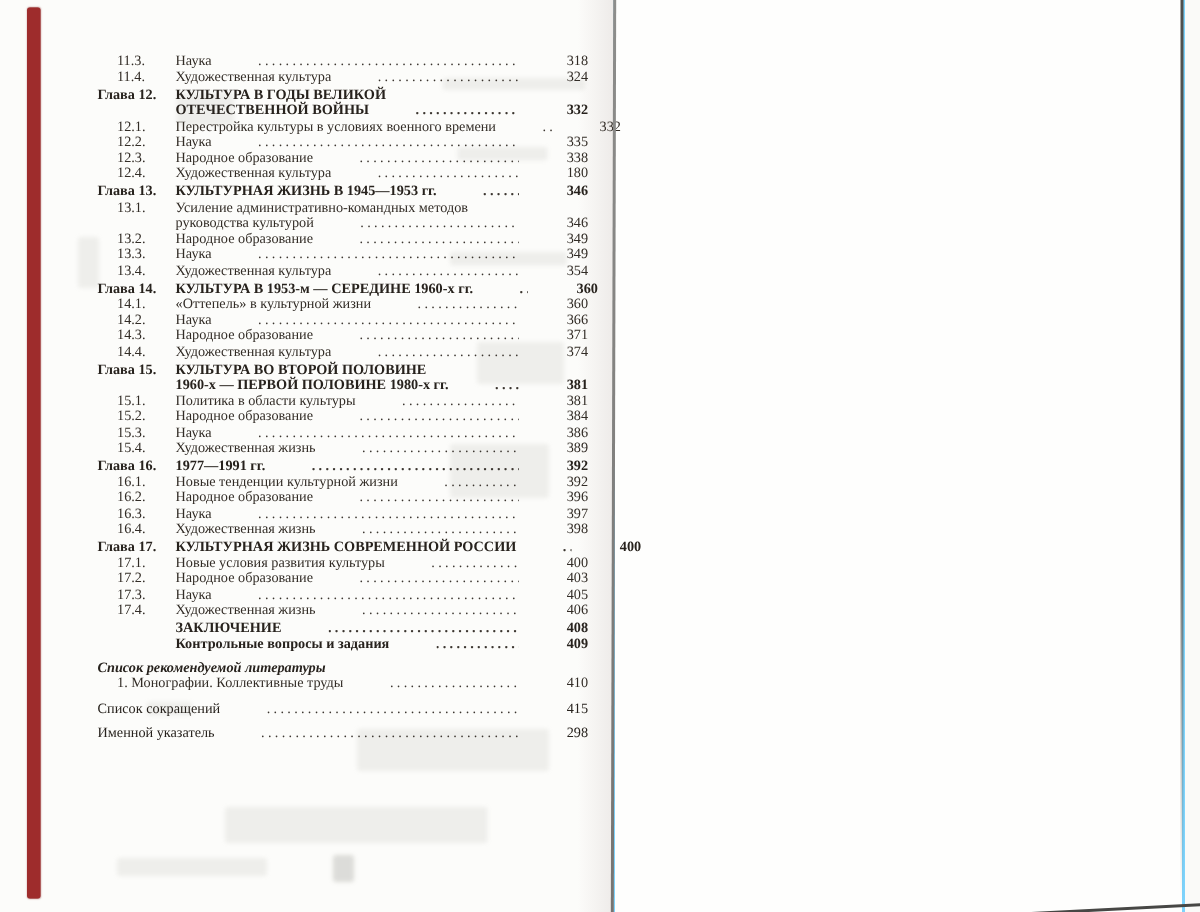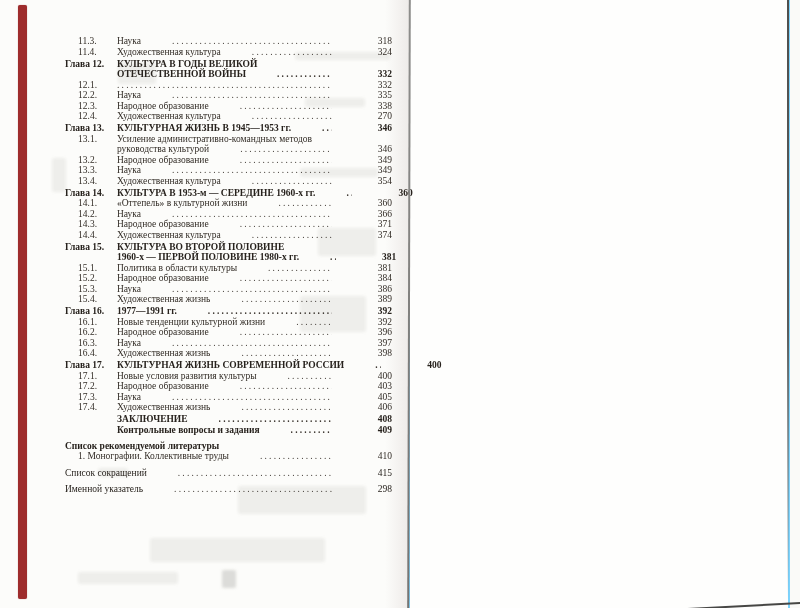--- a/index.html
+++ b/index.html
@@ -23,30 +23,30 @@
   .red-strip{position:absolute;left:18px;top:5px;width:9px;height:594px;
     background:#9e2c2c;border-radius:2px;box-shadow:0 0 1px rgba(130,30,30,.6);}
 
   
   .toc{position:absolute;left:65px;top:36px;width:327px;font-size:9.5px;}
   .entry{display:flex;align-items:flex-start;line-height:10.5px;}
   .entry .label{flex:0 0 52px;box-sizing:border-box;}
   .entry.item .label{padding-left:13px;}
   .entry.chapter{font-weight:bold;margin-top:1.5px;color:#27221d;}
   .entry.conclusion{font-weight:bold;margin-top:1px;color:#27221d;}
-  .entry.section{font-weight:bold;margin-top:5px;color:#27221d;}
+  .entry.section{font-weight:bold;margin-top:5px;color:#27221d;font-style:italic;}
   .entry.section-num{font-weight:normal;margin-top:6px;color:#27221d;}
   .entry.list-item .label{flex:0 0 13px;}
   .body{flex:1;min-width:0;}
   .line{white-space:nowrap;gap:29px;}
   .line.last{display:flex;align-items:baseline;}
   .t{flex:none;padding-right:2px;white-space:nowrap;}
   .dots{flex:1;min-width:6px;overflow:hidden;white-space:nowrap;letter-spacing:2.2px;color:#3a342e;}
   .dots::after{content:"..............................................................................................................";}
-  .pg{flex:none;margin-left:17px;}
+  .pg{flex:none;margin-left:3px;}
 
   
   .ghost{position:absolute;background:rgba(140,138,128,.12);filter:blur(1.5px);border-radius:2px;}
 </style>
 </head>
 <body>
 
 <div class="scan">
   <div class="left-page"></div>
   <div class="right-page"></div>
@@ -97,20 +97,21 @@
             <span class="t">ОТЕЧЕСТВЕННОЙ ВОЙНЫ</span>
             <span class="dots"></span>
             <span class="pg">332</span>
           </div>
         </div>
       </div>
       <div class="entry item">
         <span class="label">12.1.</span>
         <div class="body">
           <div class="line last">
+            <span class="t">Перестройка культуры в условиях военного времени</span>
             <span class="dots"></span>
             <span class="pg">332</span>
           </div>
         </div>
       </div>
       <div class="entry item">
         <span class="label">12.2.</span>
         <div class="body">
           <div class="line last">
             <span class="t">Наука</span>
@@ -128,21 +129,21 @@
             <span class="pg">338</span>
           </div>
         </div>
       </div>
       <div class="entry item">
         <span class="label">12.4.</span>
         <div class="body">
           <div class="line last">
             <span class="t">Художественная культура</span>
             <span class="dots"></span>
-            <span class="pg">270</span>
+            <span class="pg">180</span>
           </div>
         </div>
       </div>
       <div class="entry chapter">
         <span class="label">Глава 13.</span>
         <div class="body">
           <div class="line last">
             <span class="t">КУЛЬТУРНАЯ ЖИЗНЬ В 1945—1953 гг.</span>
             <span class="dots"></span>
             <span class="pg">346</span>

